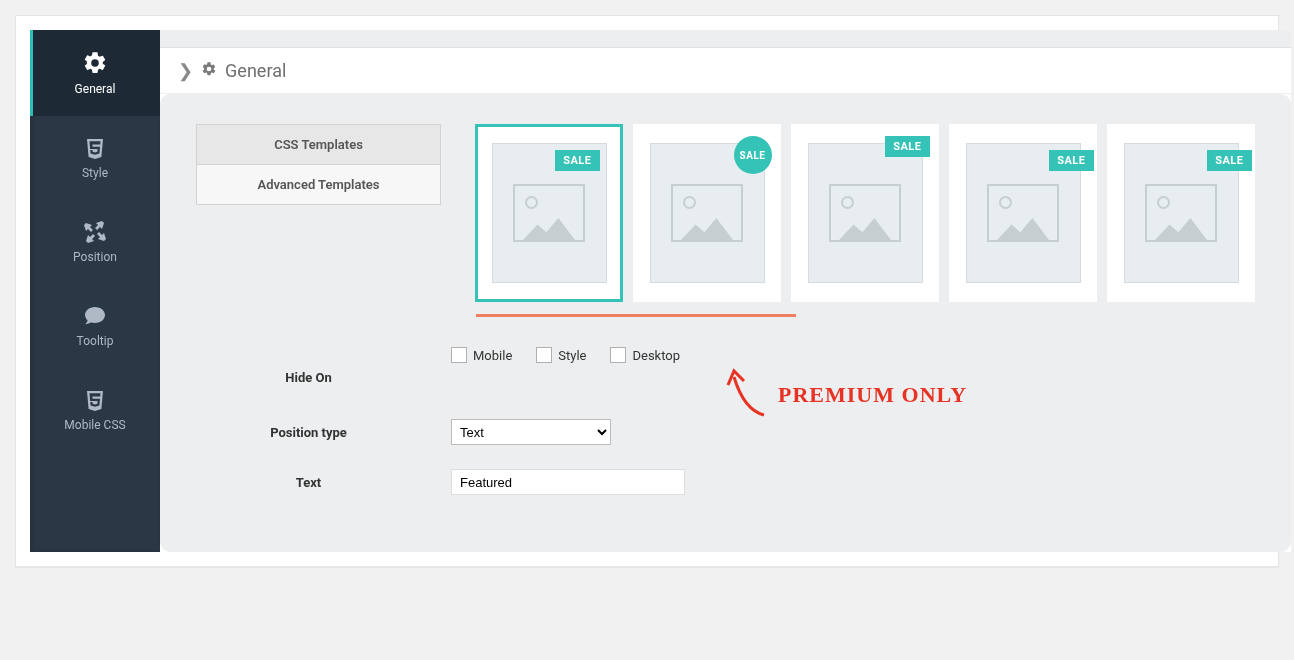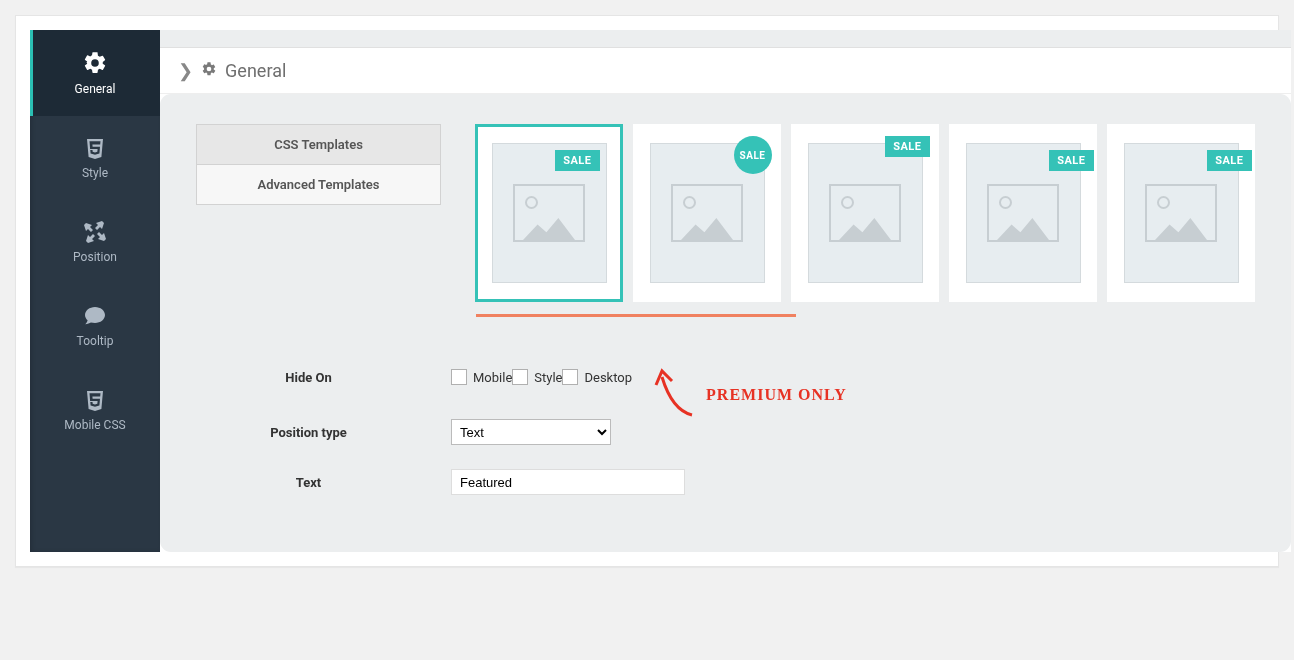--- a/index.html
+++ b/index.html
@@ -31,27 +31,27 @@
   .badge { position: absolute; background: #35c2b7; color: #fff; font-size: 11px; font-weight: 700; padding: 4px 8px; letter-spacing: 0.5px; }
   .badge-rect { top: 6px; right: 6px; }
   .badge-circle { top: -8px; right: -8px; border-radius: 50%; width: 38px; height: 38px; display: flex; align-items: center; justify-content: center; font-size: 10px; }
   .img-placeholder { border: 2px solid #c7ced2; width: 72px; height: 58px; position: relative; }
   .img-placeholder::before { content: ""; position: absolute; width: 9px; height: 9px; border: 2px solid #c7ced2; border-radius: 50%; top: 10px; left: 10px; }
   .img-placeholder::after { content: ""; position: absolute; bottom: 0; left: 8px; right: 8px; height: 22px; background: #c7ced2; clip-path: polygon(0 100%, 28% 30%, 45% 65%, 68% 0, 100% 100%); }
   .divider-orange { height: 3px; background: #f08160; width: 320px; margin: 12px 0 30px; margin-left: 280px; }
   .form-sec { margin-left: 0; }
   .form-row { display: flex; align-items: center; min-height: 50px; }
   .form-label { width: 255px; text-align: center; font-weight: 700; font-size: 13px; color: #333; padding-right: 30px; }
-  .form-field { flex: 1; display: flex; align-items: center; }
+  .form-field { flex: 1; display: flex; align-items: flex-start; gap: 24px; }
   .checkbox-pair { display: flex; align-items: center; gap: 6px; }
   .chkbox { width: 16px; height: 16px; border: 1px solid #b0b0b0; background: #fff; display: inline-block; cursor: pointer; }
   .sel { width: 160px; height: 26px; border: 1px solid #bbb; background: #fff; font-size: 13px; padding: 2px 4px; }
   .txtinput { width: 234px; height: 26px; border: 1px solid #ddd; background: #fff; font-size: 13px; padding: 2px 8px; }
   .annotation { position: relative; margin-left: 20px; display: flex; align-items: center; }
-  .annotation-text { font-family: "Comic Sans MS", cursive; color: #e73224; font-size: 16px; font-weight: 600; letter-spacing: 1px; }
+  .annotation-text { font-family: "Comic Sans MS", cursive; color: #e73224; font-size: 22px; font-weight: 600; letter-spacing: 1px; }
   .arrow-svg { width: 50px; height: 60px; margin-right: 4px; }
   .icon-svg { width: 24px; height: 24px; fill: currentColor; }
   .icon-svg-lg { width: 26px; height: 26px; fill: currentColor; }
 </style>
 </head>
 <body>
 
 <div class="panel">
   <div class="panel-body">
     <div class="sidebar">

